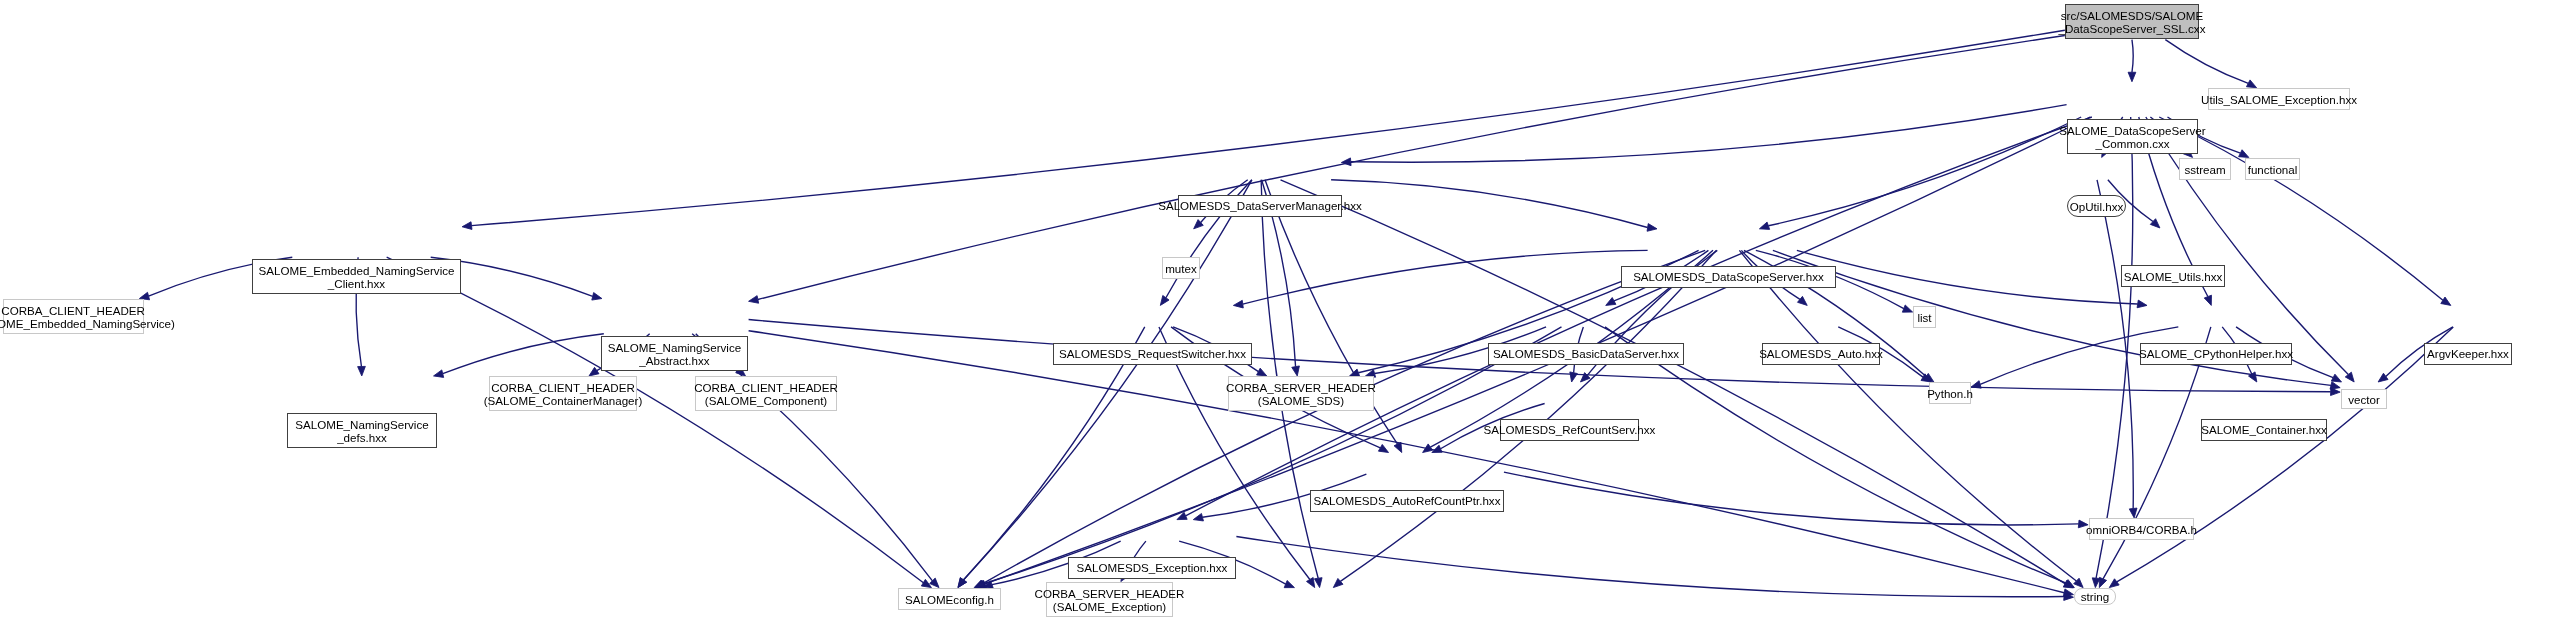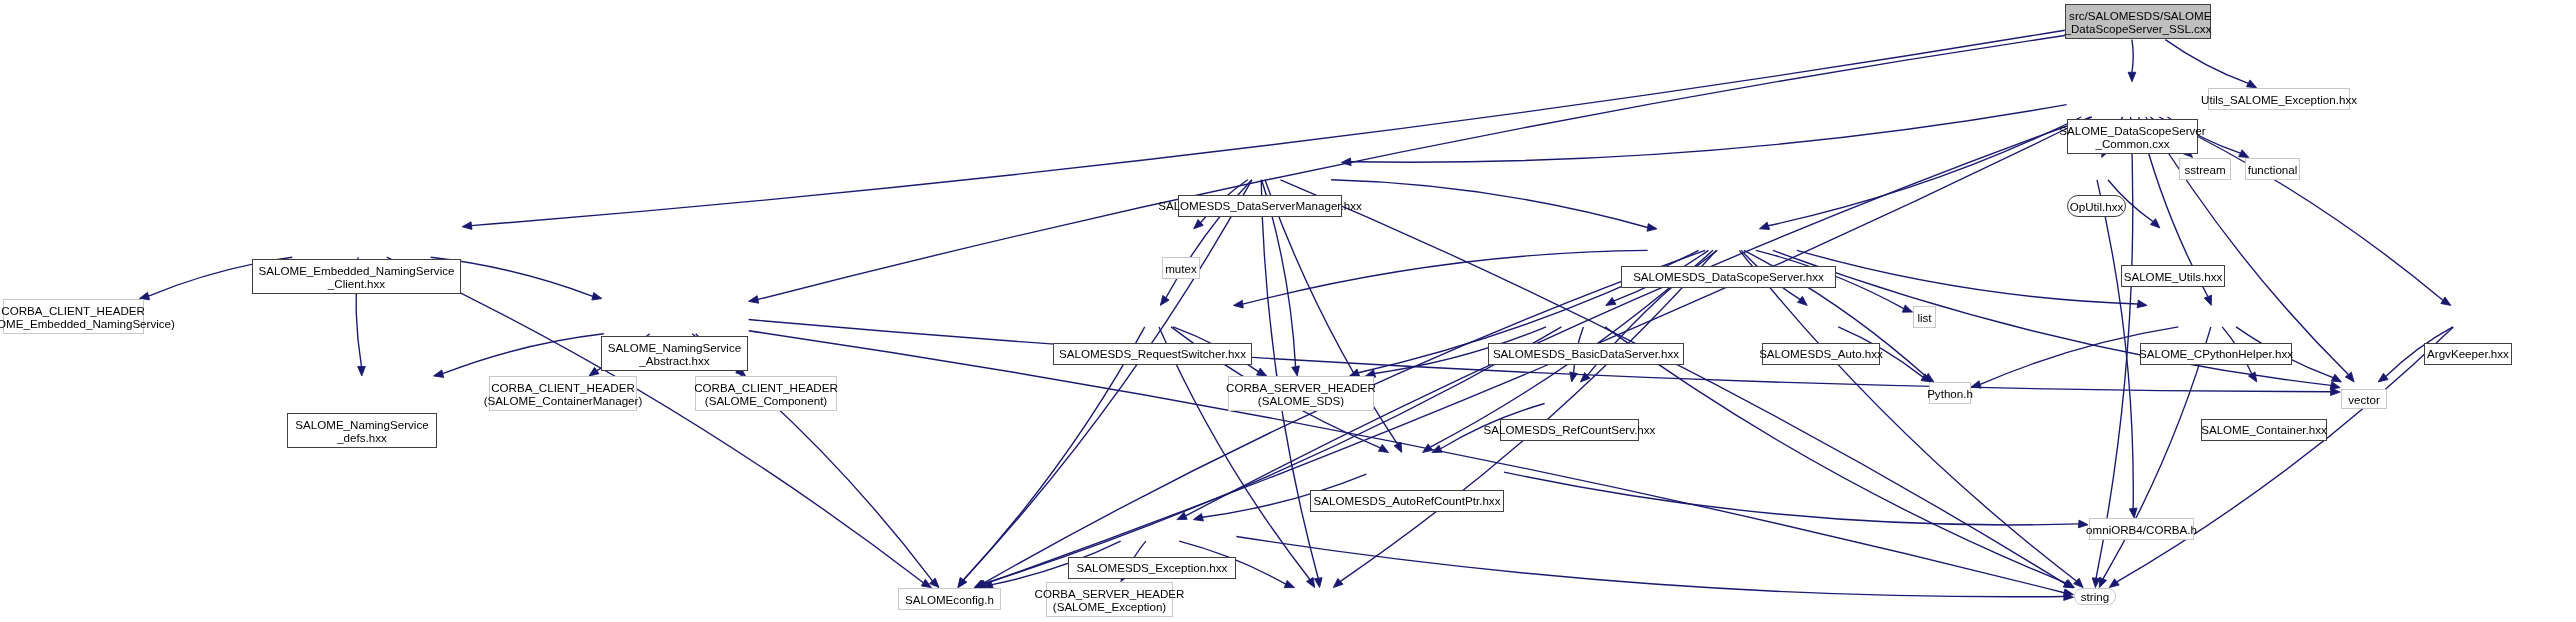--- a/index.html
+++ b/index.html
@@ -156,21 +156,21 @@
       <path d="M1301.5,629.0 Q1229.9,663.8 1151.9,679.5" class="edge"></path>
       <polygon points="1141.5094339622642,683 1150.4922889461943,675.2180775936996 1153.370906230262,683.7453023785794" class="arrow"></polygon>
       <path d="M1330.8,629.0 Q1316.3,646.1 1307.5,666.6" class="edge"></path>
       <polygon points="1301.684375,676 1303.6455601725806,664.27806531673 1311.298965724115,669.0136100017418" class="arrow"></polygon>
       <path d="M1369.5,629.0 Q1434.6,645.9 1493.3,678.9" class="edge"></path>
       <polygon points="1503.487341772152,683 1491.6026366601645,683.0615174861462 1494.9671699409223,674.7140678275573" class="arrow"></polygon>
       <path d="M1436.0,623.6 Q1914.1,698.4 2398.0,693.4" class="edge"></path>
       <polygon points="2409,694.2212328767123 2397.7030226136626,697.9128858848618 2398.3547318974847,688.936512730331" class="arrow"></polygon>
     </svg>
   <div id="nodes">
-      <div class="node root" style="left: 2065px; top: 4.3px; width: 146px; height: 35px; text-align: right;"><span>src/SALOMESDS/SALOME
+      <div class="node root" style="left: 2065px; top: 4.3px; width: 134px; height: 35px;"><span>src/SALOMESDS/SALOME
 _DataScopeServer_SSL.cxx</span></div>
       <div class="node internal" style="left: 2067px; top: 82px; width: 131px; height: 35px;"><span>SALOME_DataScopeServer
 _Common.cxx</span></div>
       <div class="node external" style="left: 2208px; top: 88px; width: 142px; height: 22.4px;"><span>Utils_SALOME_Exception.hxx</span></div>
       <div class="node internal" style="left: 1178px; top: 158px; width: 164px; height: 21.5px; text-align: center;"><span>SALOMESDS_DataServerManager.hxx</span></div>
       <div class="node internal" style="left: 2067px; top: 158px; width: 59px; height: 22.4px; border-radius: 11px;"><span>OpUtil.hxx</span></div>
       <div class="node external" style="left: 2179px; top: 158px; width: 52px; height: 22.4px;"><span>sstream</span></div>
       <div class="node external" style="left: 2245px; top: 158px; width: 55px; height: 22.4px;"><span>functional</span></div>
       <div class="node internal" style="left: 252px; top: 222px; width: 209px; height: 35px;"><span>SALOME_Embedded_NamingService
 _Client.hxx</span></div>

